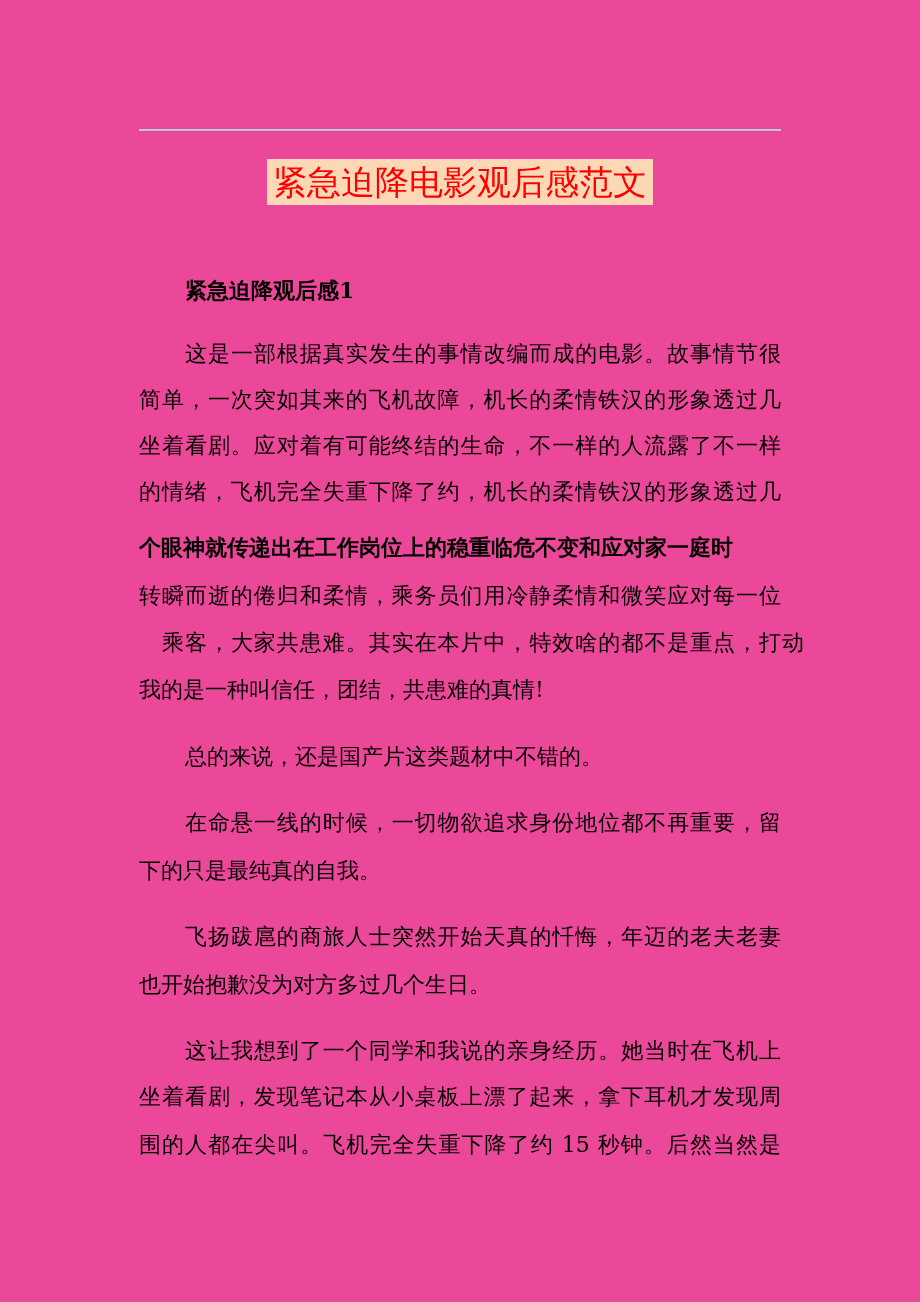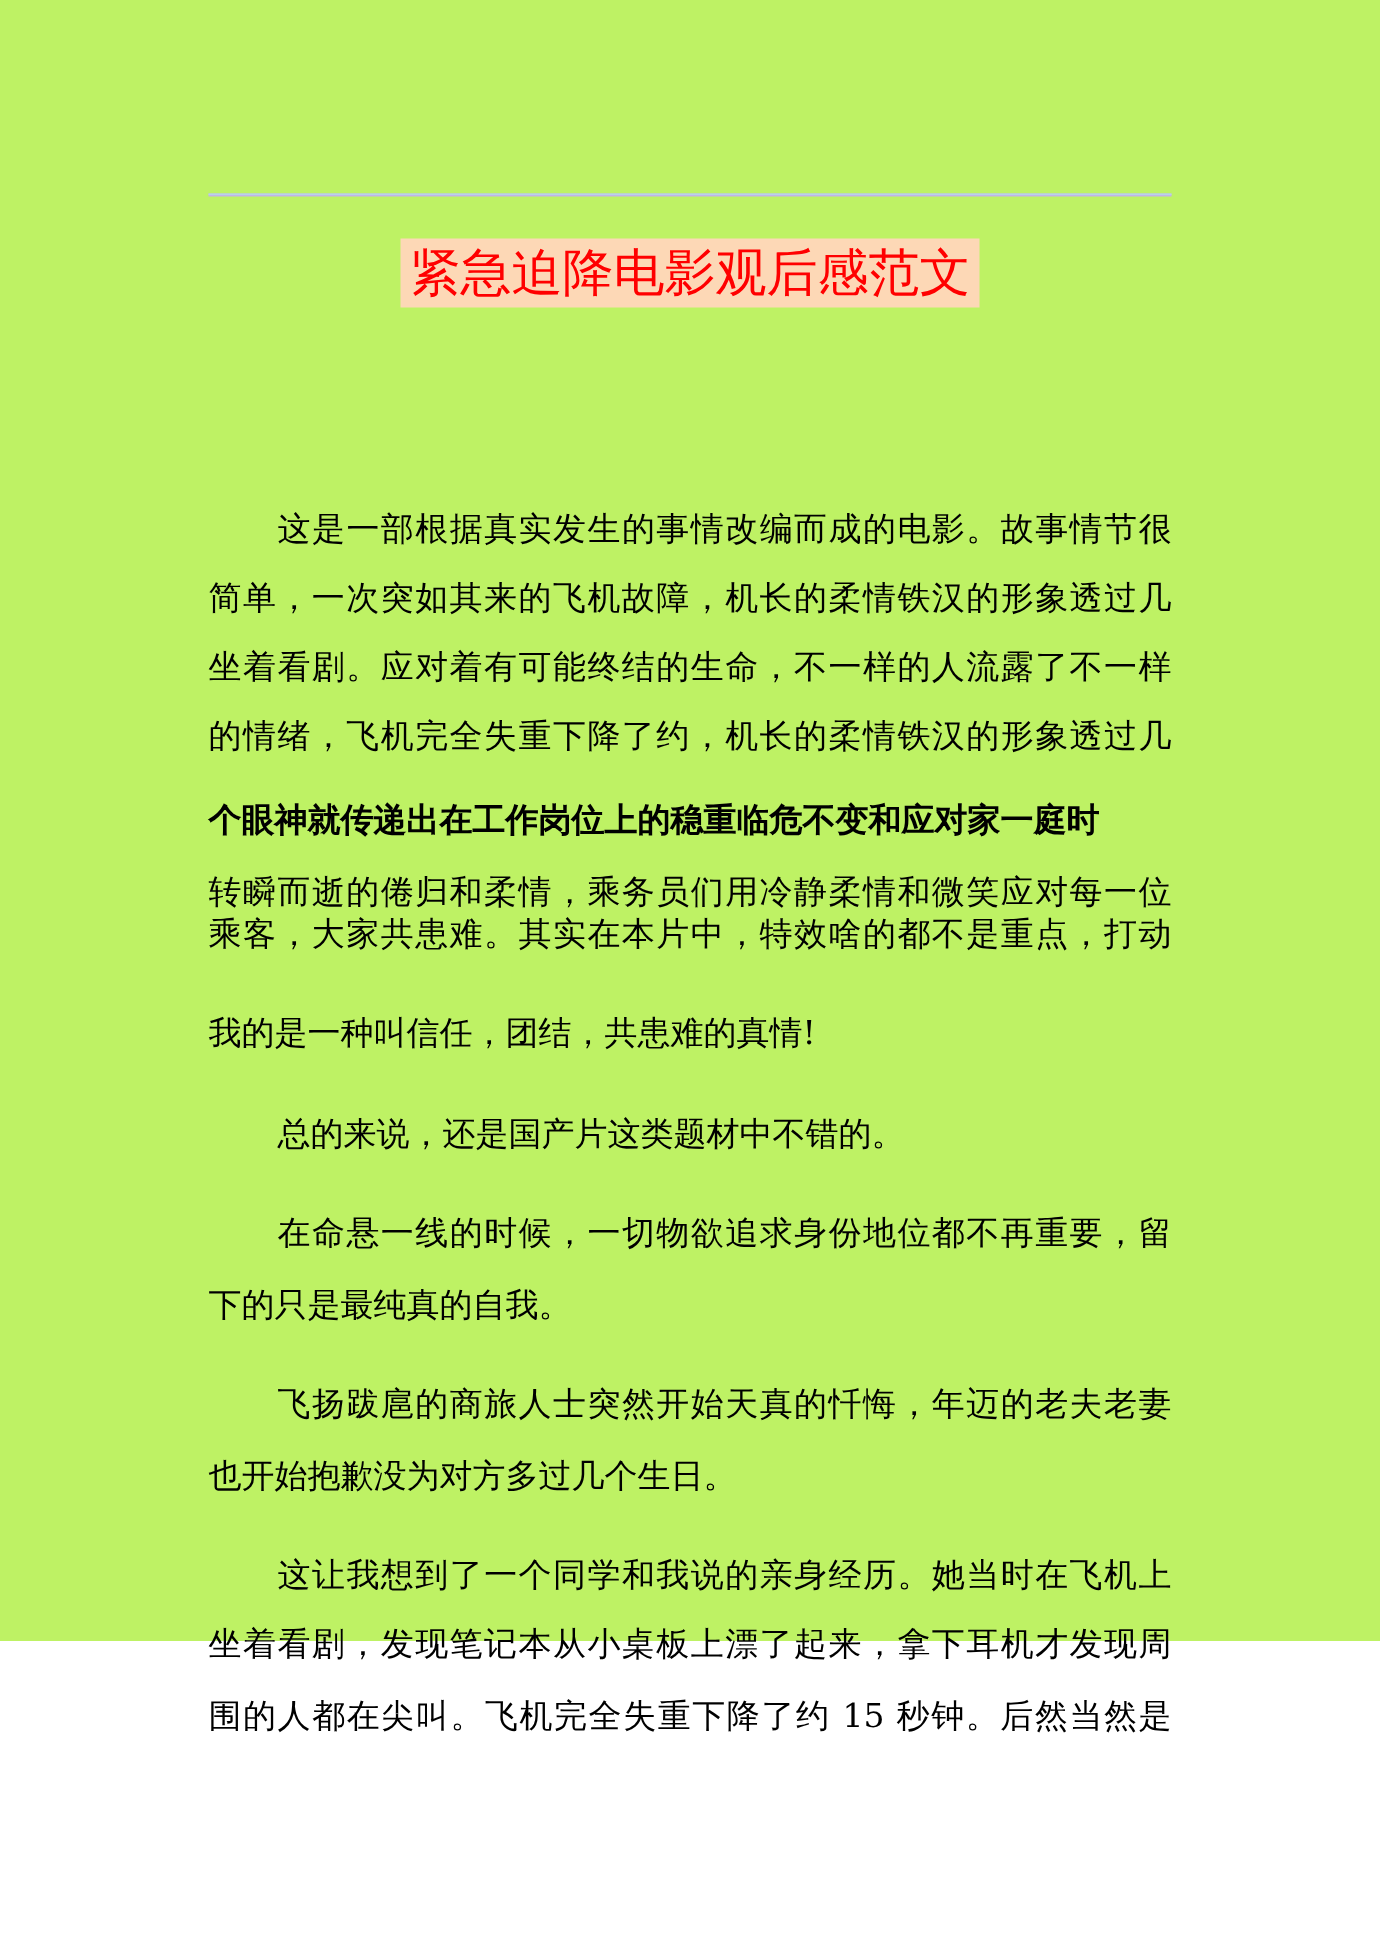--- a/index.html
+++ b/index.html
@@ -12,22 +12,22 @@
       height: 1302px;
       position: relative;
       overflow: hidden;
       font-family: "DejaVu Serif", "Liberation Serif", serif;
       color: #000000;
     }
     .page {
       position: absolute;
       left: 0; top: 0;
       width: 920px;
-      height: 1094px;
-      background: #bef264;
+      height: 1302px;
+      background: #ec4899;
     }
     .rule {
       position: absolute;
       left: 139px;
       top: 129px;
       width: 642px;
       height: 2px;
       background: #c2b4e6;
       border-top: 1px solid #b7d3ea;
       box-sizing: border-box;
@@ -78,29 +78,30 @@
 </head>
 <body>
 
 <div class="page">
   <div class="rule"></div>
 
   <div class="title-wrap">
     <span class="title">紧急迫降电影观后感范文</span>
   </div>
 
+  <div class="line indent heading" style="top:275px;">紧急迫降观后感1</div>
 
   <div id="body-lines">
       <div class="line indent full" style="top: 339px;">这是一部根据真实发生的事情改编而成的电影。故事情节很</div>
       <div class="line full" style="top: 385px;">简单，一次突如其来的飞机故障，机长的柔情铁汉的形象透过几</div>
       <div class="line full" style="top: 431px;">坐着看剧。应对着有可能终结的生命，不一样的人流露了不一样</div>
       <div class="line full" style="top: 477px;">的情绪，飞机完全失重下降了约，机长的柔情铁汉的形象透过几</div>
       <div class="line" style="top: 532px; font-weight: bold;">个眼神就传递出在工作岗位上的稳重临危不变和应对家一庭时</div>
       <div class="line full" style="top: 581px;">转瞬而逝的倦归和柔情，乘务员们用冷静柔情和微笑应对每一位</div>
-      <div class="line full" style="top: 609px;">乘客，大家共患难。其实在本片中，特效啥的都不是重点，打动</div>
+      <div class="line full" style="top: 628px; margin-left: 23px;">乘客，大家共患难。其实在本片中，特效啥的都不是重点，打动</div>
       <div class="line" style="top: 675px;">我的是一种叫信任，团结，共患难的真情!</div>
       <div class="line indent" style="top: 742px;">总的来说，还是国产片这类题材中不错的。</div>
       <div class="line indent full" style="top: 808px;">在命悬一线的时候，一切物欲追求身份地位都不再重要，留</div>
       <div class="line" style="top: 856px;">下的只是最纯真的自我。</div>
       <div class="line indent full" style="top: 922px;">飞扬跋扈的商旅人士突然开始天真的忏悔，年迈的老夫老妻</div>
       <div class="line" style="top: 970px;">也开始抱歉没为对方多过几个生日。</div>
       <div class="line indent full" style="top: 1036px;">这让我想到了一个同学和我说的亲身经历。她当时在飞机上</div>
       <div class="line full" style="top: 1082px;">坐着看剧，发现笔记本从小桌板上漂了起来，拿下耳机才发现周</div>
       <div class="line full" style="top: 1130px;">围的人都在尖叫。飞机完全失重下降了约 15 秒钟。后然当然是</div>
     </div>

